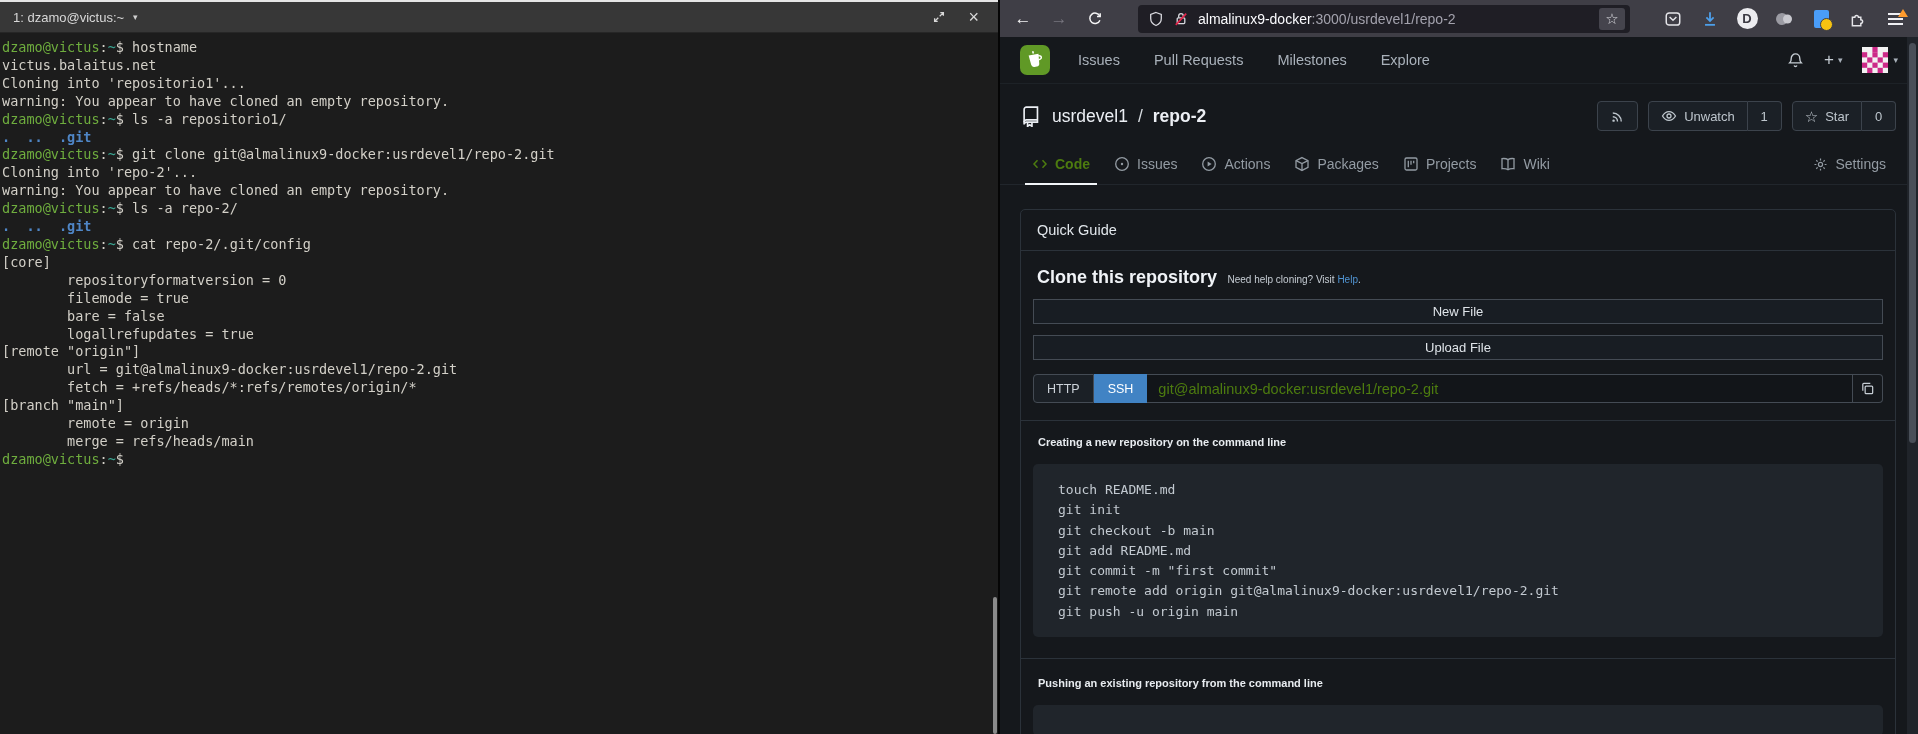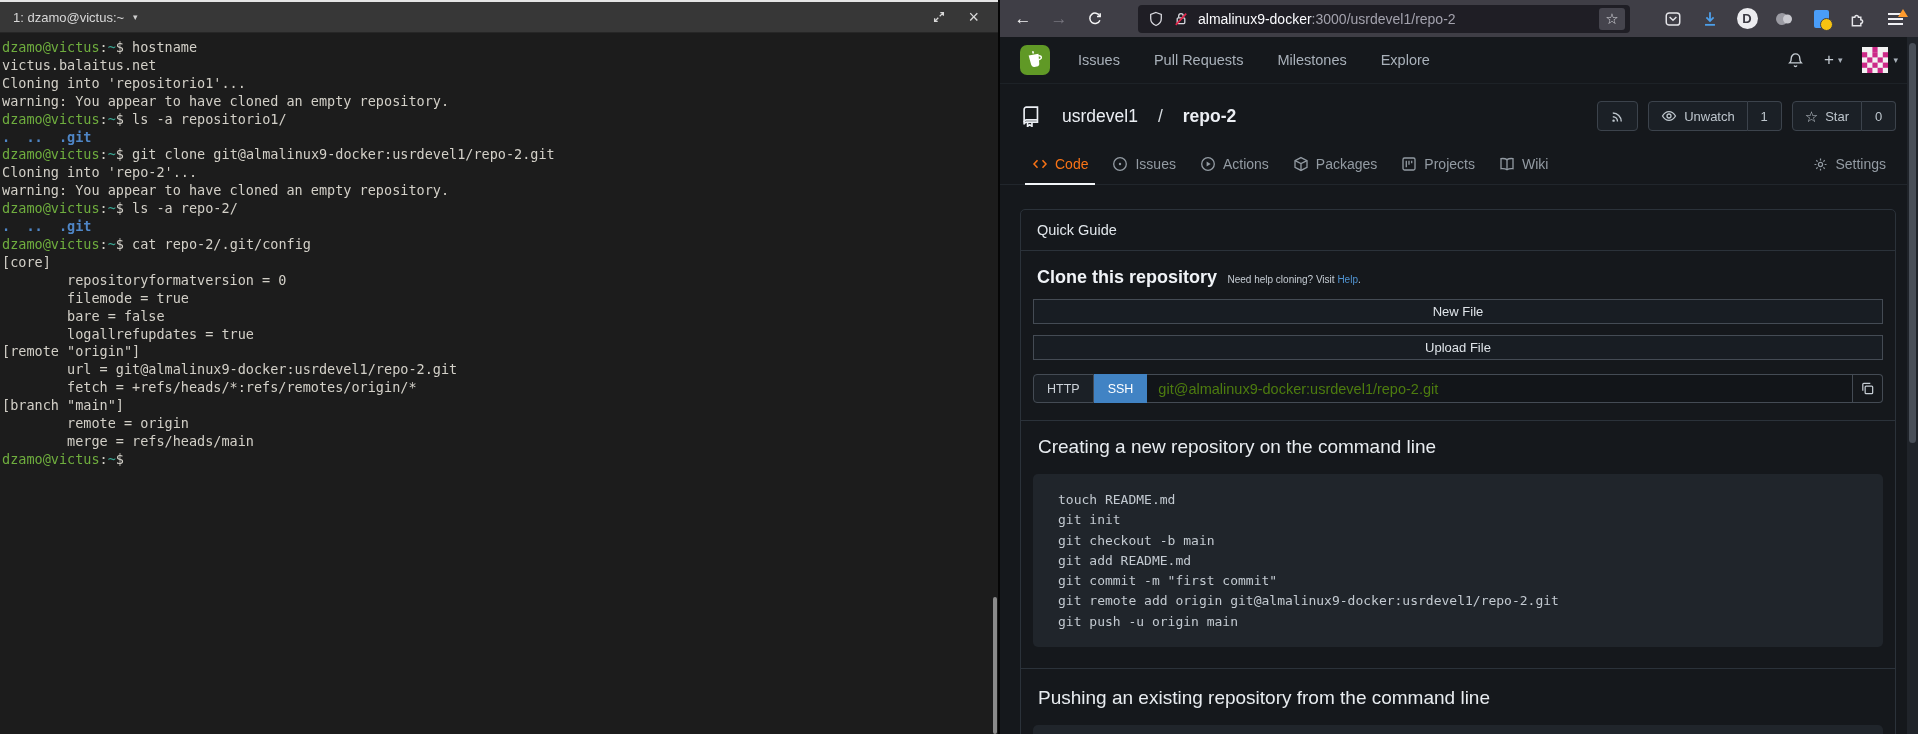--- a/index.html
+++ b/index.html
@@ -53,35 +53,35 @@
   .page { flex:1; position:relative; background:#15181c; overflow:hidden; }
   .gnav { height:47px; display:flex; align-items:center; padding:0 20px; border-bottom:1px solid #1d2227; }
   .gnav-links { display:flex; align-items:center; gap:34px; margin-left:28px; }
   .gnav a { color:#a9b1ba; font-size:14.5px; text-decoration:none; }
   .gnav-right { margin-left:auto; display:flex; align-items:center; gap:20px; color:#a9b1ba; }
   .plus-wrap { display:flex; align-items:center; gap:4px; font-size:17px; color:#c6cdd4; }
   .caret { font-size:9px; color:#a9b1ba; }
   .avatar-wrap { display:flex; align-items:center; gap:5px; }
 
   .repo-header { display:flex; align-items:center; padding:17px 22px 13px 20px; }
-  .repo-title { display:flex; align-items:center; gap:20px; color:#eceff4; font-size:17.5px; }
+  .repo-title { display:flex; align-items:center; gap:10px; color:#eceff4; font-size:17.5px; }
   .repo-title .sep { color:#d6dbe0; }
   .repo-title b { font-weight:700; }
   .repo-actions { margin-left:auto; display:flex; gap:10px;padding-left:24px; }
   .btn { height:30px; background:#1b2026; border:1px solid #3c434c; border-radius:4px; color:#bec6cd;
     font-size:13px; display:flex; align-items:center; padding:0 12px; gap:7px; }
   .btn-group { display:flex; }
   .btn-group .btn:first-child { border-radius:4px 0 0 4px; }
   .btn-group .btn:last-child { border-radius:0 4px 4px 0; border-left:none; justify-content:center; min-width:34px; }
   .glyph-star { font-size:15px; line-height:1; }
 
   .tabbar { display:flex; align-items:stretch; padding:0 20px; border-bottom:1px solid #21262c; height:41px; }
   .tab { display:flex; align-items:center; gap:7px; padding:0 12px; color:#939ba3; font-size:14px;
     position:relative; text-decoration:none; }
-  .tab.active { color:#f97316; font-weight:400; }
+  .tab.active { color:#4d7c0f; font-weight:700; }
   .tab.active::after { content:""; position:absolute; left:5px; right:5px; bottom:-1px; height:2px; background:#f2f5f8; }
   .tab-settings { margin-left:auto; }
 
   .content-box { margin:24px 22px 0 20px; border:1px solid #2b323a; border-radius:5px 5px 0 0; }
   .seg-header { padding:12px 16px; border-bottom:1px solid #2b323a; font-size:14.5px; color:#e2e7ec; }
   .seg-clone { padding:14px 12px 17px; border-bottom:1px solid #2b323a; }
   .clone-head { padding:2px 4px 0; }
   .clone-title { font-size:18px; font-weight:700; color:#f0f3f7; }
   .clone-help { font-size:10px; color:#c6cdd4; margin-left:6px; }
   .clone-help a { color:#5094d2; text-decoration:none; }
@@ -89,21 +89,21 @@
     font-size:13px; margin-top:11px; display:flex; align-items:center; justify-content:center; }
   .clone-row { display:flex; margin-top:14px; height:29px; }
   .proto { padding:0 13px; display:flex; align-items:center; font-size:12.5px; border:1px solid #444b54;
     background:#1b2026; color:#ccd2d9; border-radius:4px 0 0 4px; }
   .proto.ssh { background:#4183c4; color:#fff; border-color:#4183c4; border-radius:0; }
   .clone-input { flex:1; background:#121519; border:1px solid #444b54; border-left:none; color:#4d7c0f;
     font-size:14.5px; padding:0 11px; display:flex; align-items:center; }
   .copy-btn { width:30px; border:1px solid #444b54; border-left:none; border-radius:0 4px 4px 0;
     display:flex; align-items:center; justify-content:center; color:#c7ced5; background:#15181c; }
   .seg-sec { padding:13px 12px 21px; border-bottom:1px solid #2b323a; }
-  .sec-title { font-size:19px; font-weight:400; color:#e8ecf0; margin:2px 0 16px 5px; }
+  .sec-title { font-size:11px; font-weight:700; color:#e8ecf0; margin:2px 0 16px 5px; }
   .codeblock { background:#20252b; border-radius:5px; padding:16px 16px 15px 25px;
     font-family:"DejaVu Sans Mono",monospace; font-size:13px; line-height:20.3px; color:#c3cad1; white-space:pre; }
   .seg-last { padding:16px 12px 0; border-bottom:none; }
   .codeblock.stub { height:12px; margin-top:0; }
 
   .page-scrollbar { position:absolute; right:0; top:0; bottom:0; width:11px; background:#20242a; }
   .page-thumb { position:absolute; left:2px; top:6px; width:7px; height:400px; border-radius:4px; background:#494f58; }
 
   svg { display:block; }
 </style>

